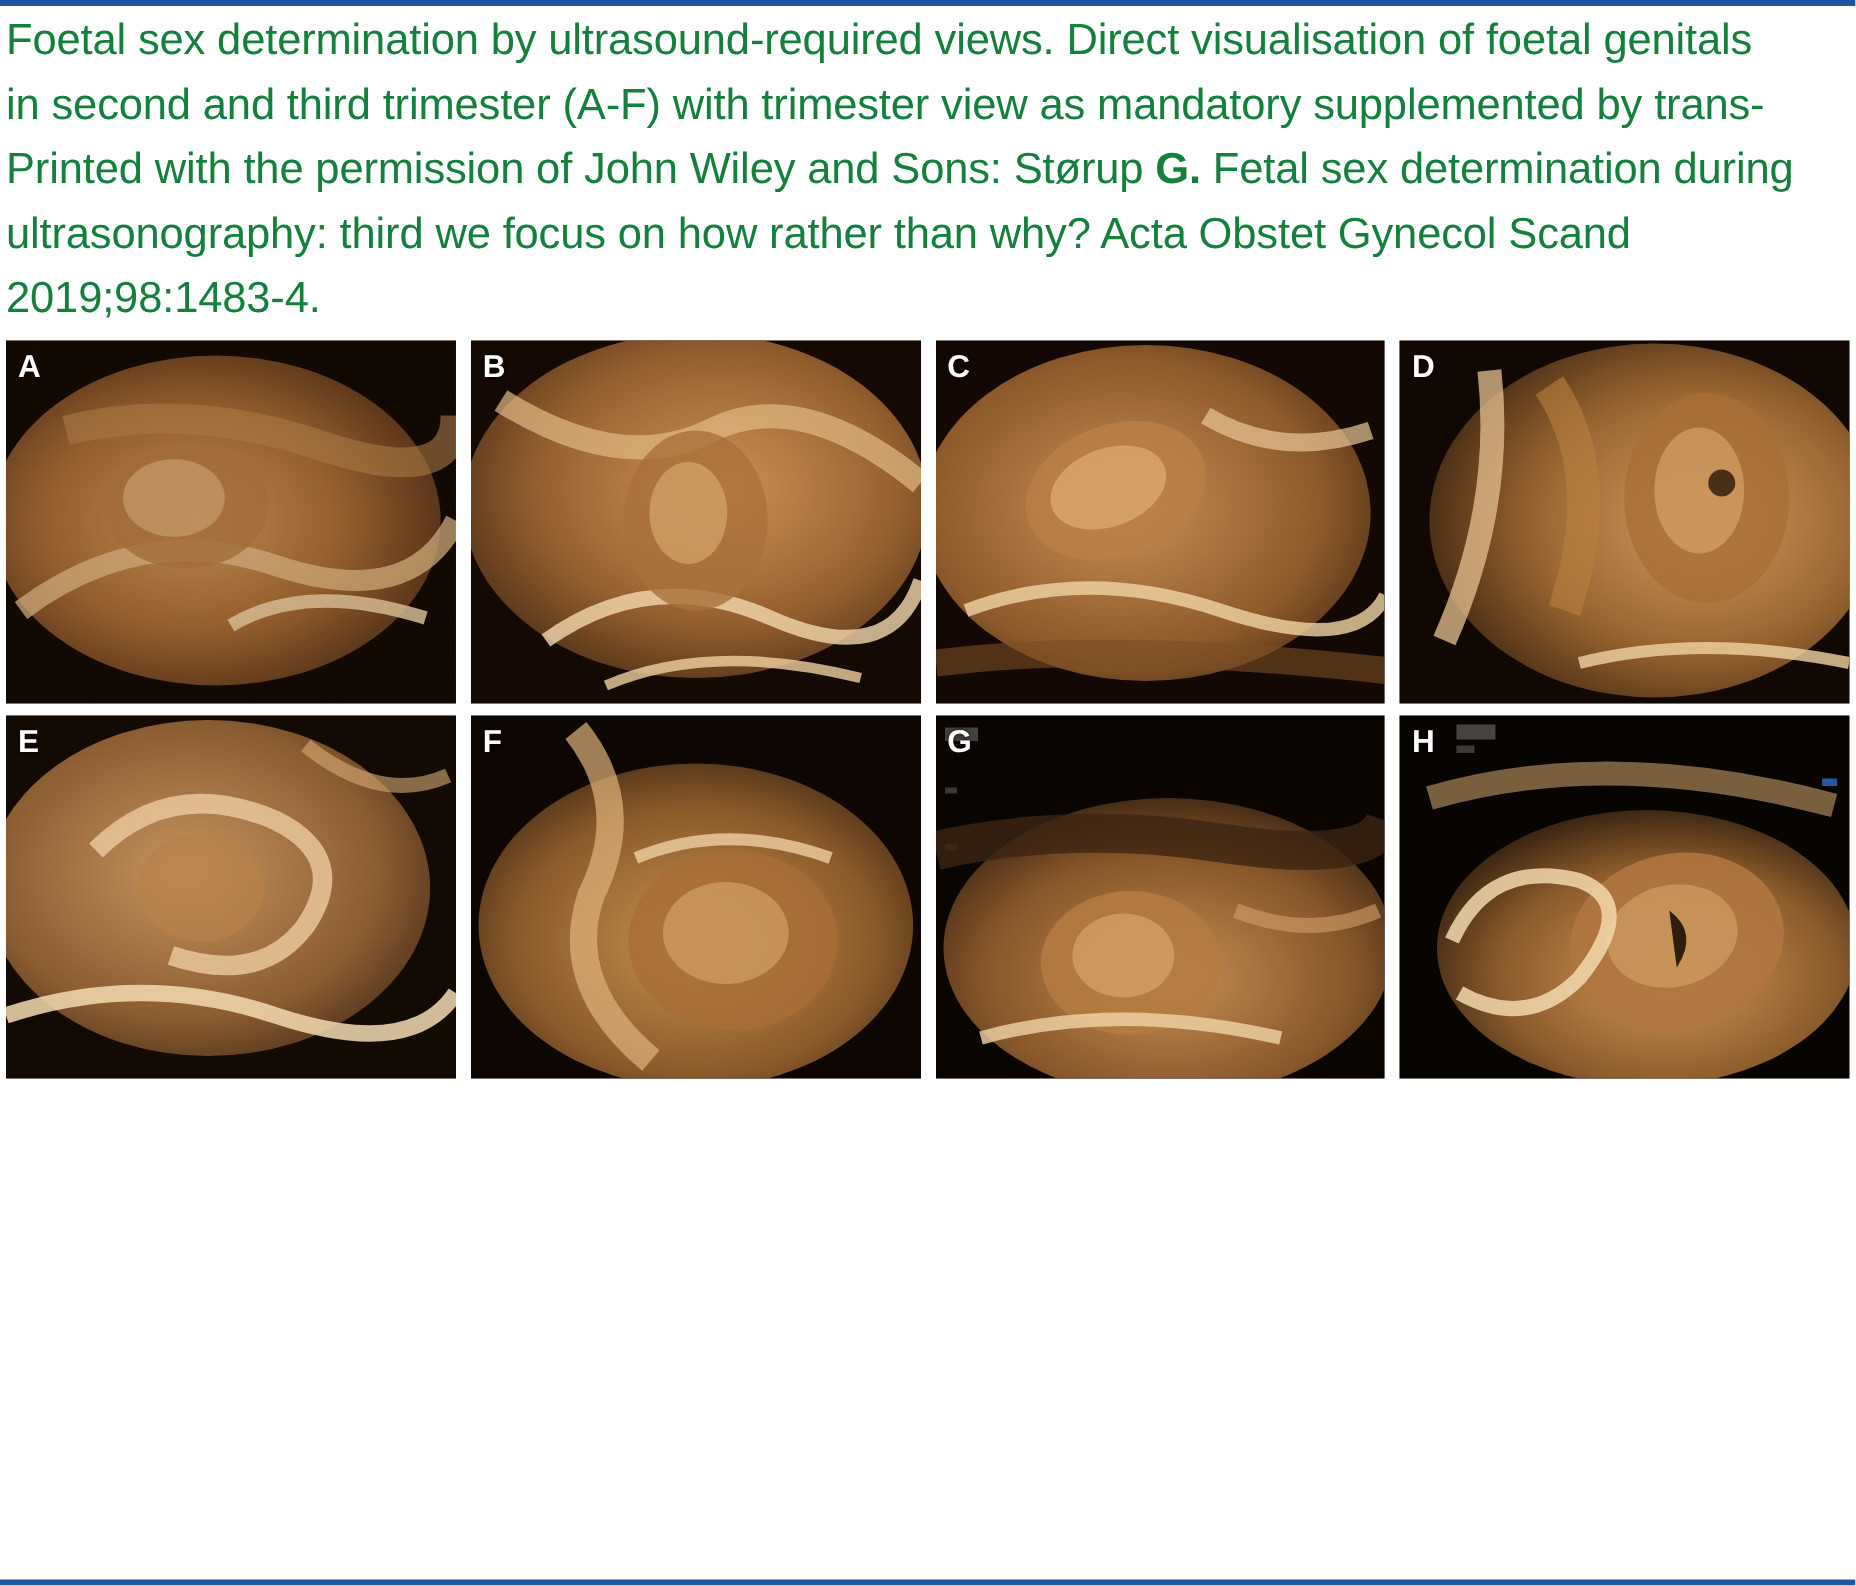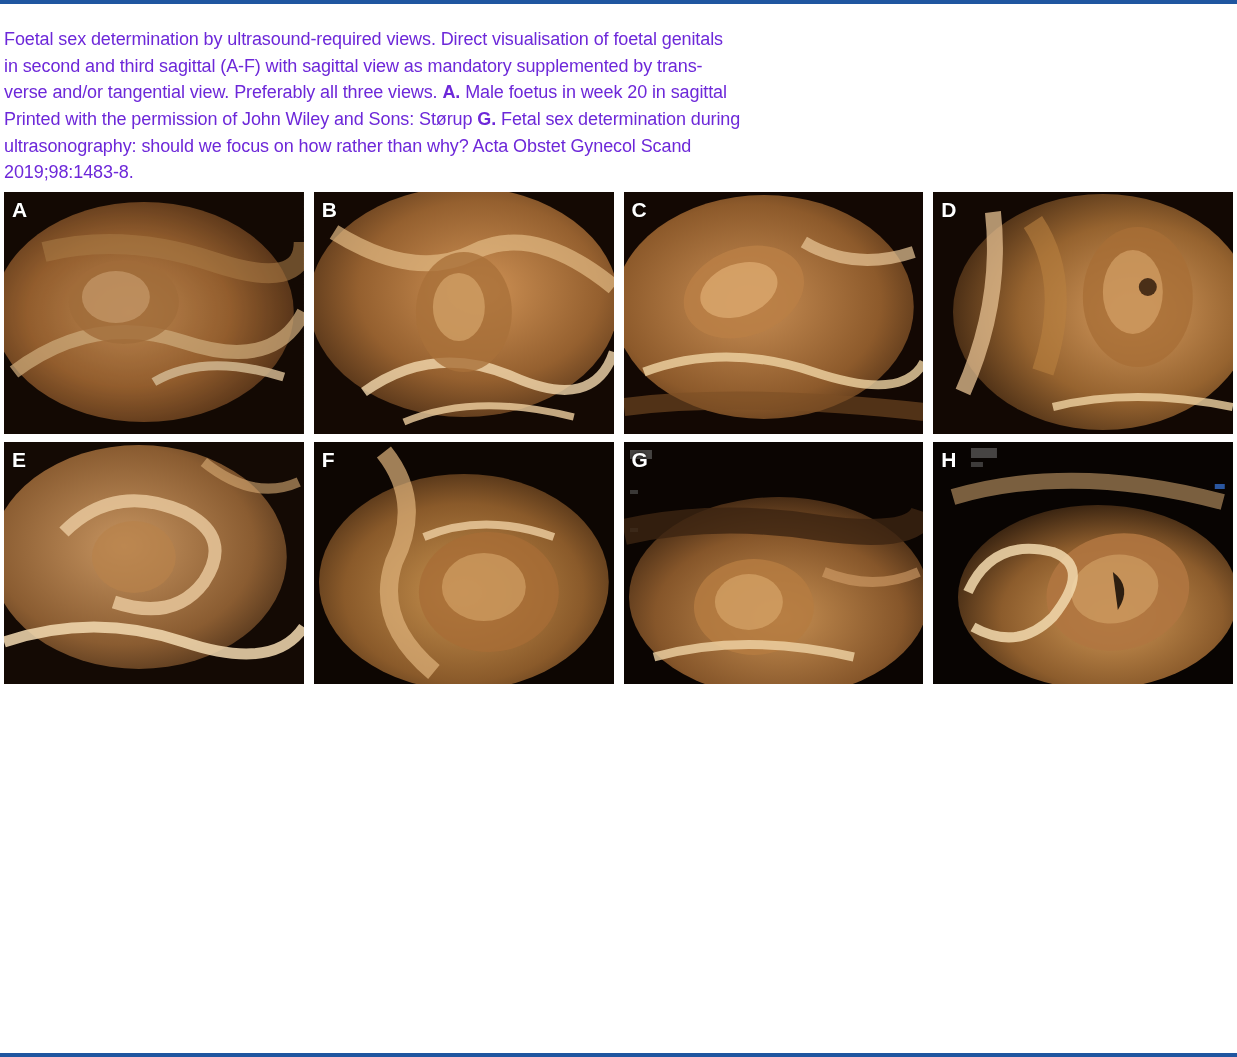--- a/index.html
+++ b/index.html
@@ -30,25 +30,25 @@
   }
   .rule-top { margin-bottom: 0; }
   .content {
     flex: 1 1 auto;
     padding: 0 4px;
     box-sizing: border-box;
     display: flex;
     flex-direction: column;
   }
   .caption {
-    padding: 22px 0 6px 0;
-    font-size: 18px;
+    padding: 2px 0 6px 0;
+    font-size: 29px;
     line-height: 1.48;
     letter-spacing: -0.1px;
-    color: #6d28d9;
+    color: #15803d;
   }
   .caption p {
     margin: 0;
   }
   .caption .bold { font-weight: bold; }
 
   .panel-grid {
     display: grid;
     grid-template-columns: repeat(4, 1fr);
     grid-auto-rows: 242px;
@@ -88,33 +88,30 @@
 
   <div class="rule rule-top"></div>
 
   <div class="content">
 
     <div class="caption">
       <p>
         <span>Foetal sex determination by ultrasound-required views. Direct visualisation of foetal genitals</span>
       </p>
       <p>
-        <span>in second and third sagittal (A-F) with sagittal view as mandatory supplemented by trans-</span>
-      </p>
-      <p>
-        <span>verse and/or tangential view. Preferably all three views. <span class="bold">A.</span> Male foetus in week 20 in sagittal</span>
+        <span>in second and third trimester (A-F) with trimester view as mandatory supplemented by trans-</span>
       </p>
       <p>
         <span>Printed with the permission of John Wiley and Sons: Størup <span class="bold">G.</span> Fetal sex determination during</span>
       </p>
       <p>
-        <span>ultrasonography: should we focus on how rather than why? Acta Obstet Gynecol Scand</span>
-      </p>
-      <p>
-        <span>2019;98:1483-8.</span>
+        <span>ultrasonography: third we focus on how rather than why? Acta Obstet Gynecol Scand</span>
+      </p>
+      <p>
+        <span>2019;98:1483-4.</span>
       </p>
     </div>
 
     <div class="panel-grid">
 
       <div class="panel">
         <svg class="us-img" viewBox="0 0 300 242" preserveAspectRatio="none">
           <defs>
             <radialGradient id="ga" cx="45%" cy="50%" r="75%">
               <stop offset="0%" stop-color="#d79a5c"></stop>

